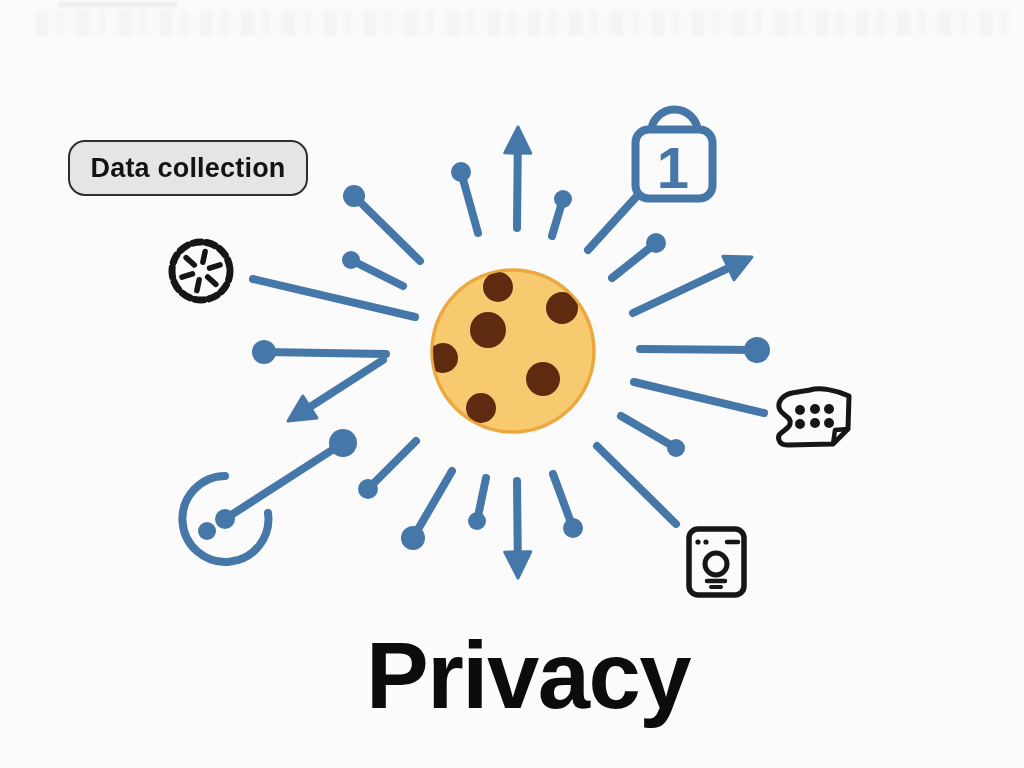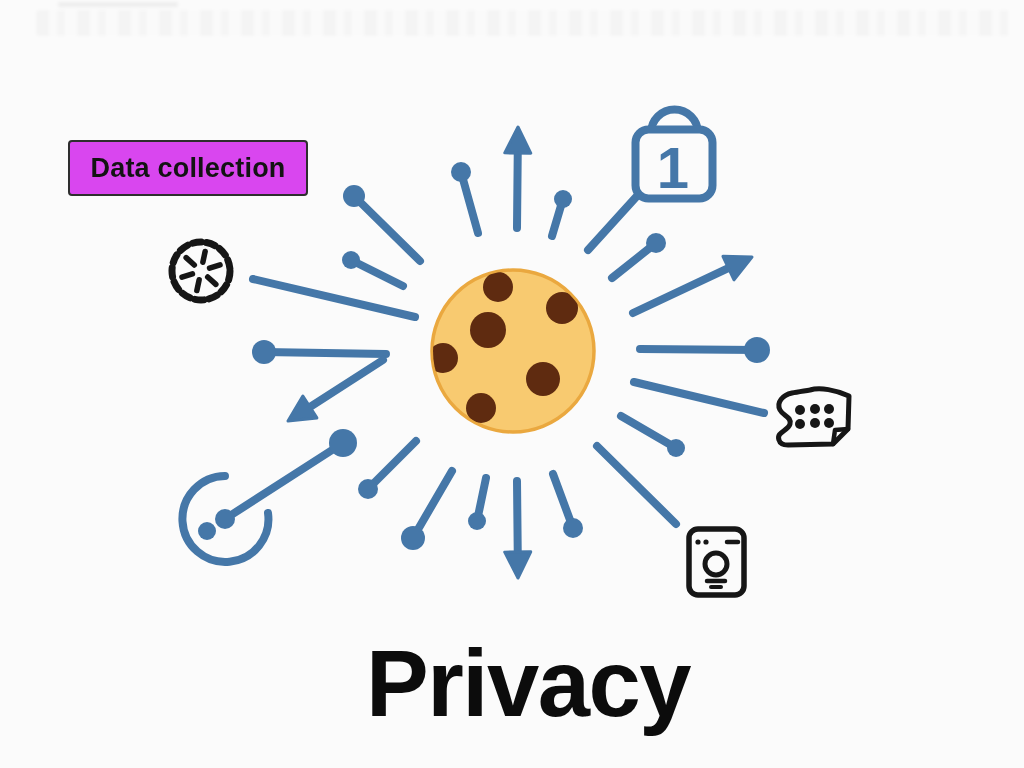--- a/index.html
+++ b/index.html
@@ -15,29 +15,29 @@
       rgba(0,0,0,0.05) 0 13px, rgba(0,0,0,0.01) 13px 21px,
       rgba(0,0,0,0.045) 21px 29px, rgba(0,0,0,0.008) 29px 41px);
     filter:blur(1.5px);opacity:.55;border-radius:3px;
   }
   .ghost-strip::before{
     content:"";position:absolute;left:22px;top:-8px;width:120px;height:5px;
     background:rgba(0,0,0,0.10);filter:blur(1px);
   }
   .badge{
     position:absolute;left:68px;top:140px;width:240px;height:56px;
-    box-sizing:border-box;border:2px solid #2e2e2e;border-radius:4px;
-    background:#d946ef;display:flex;align-items:center;justify-content:center;
+    box-sizing:border-box;border:2px solid #2e2e2e;border-radius:17px;
+    background:#e5e5e5;display:flex;align-items:center;justify-content:center;
   }
   .badge span{
     font-weight:700;font-size:27px;color:#131313;letter-spacing:0.2px;
   }
   svg.diagram{position:absolute;left:0;top:0;}
   .title{
-    position:absolute;left:0;right:0;top:620px;margin:12px;text-align:center;
+    position:absolute;left:0;right:0;top:620px;margin:4px;text-align:center;
     font-weight:700;font-size:94px;color:#0c0c0c;letter-spacing:-1.5px;
     line-height:1.1;
     padding-left:32px;
   }
   .black-icon{stroke:var(--ink,#161616);fill:none;stroke-linecap:round;stroke-linejoin:round;}
   .blue{stroke:var(--ray,#4577A8);}
 </style>
 </head>
 <body>
 

